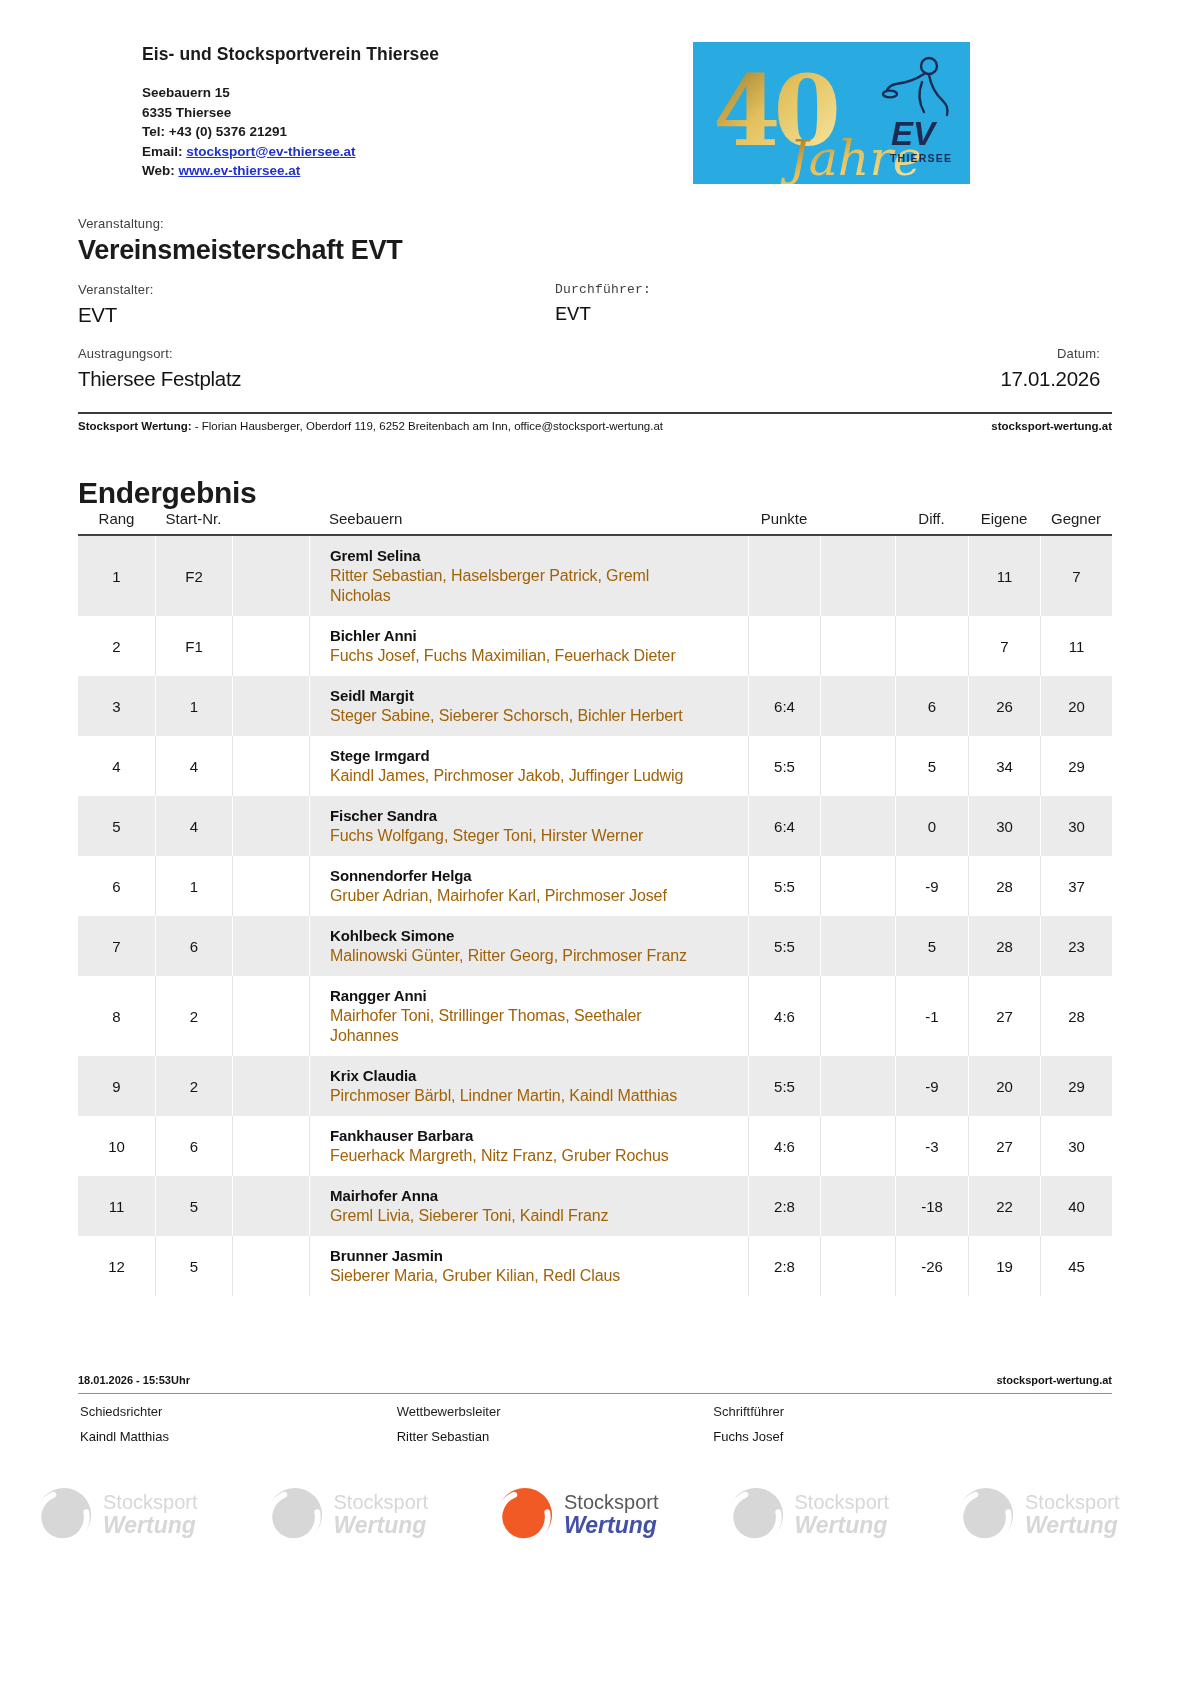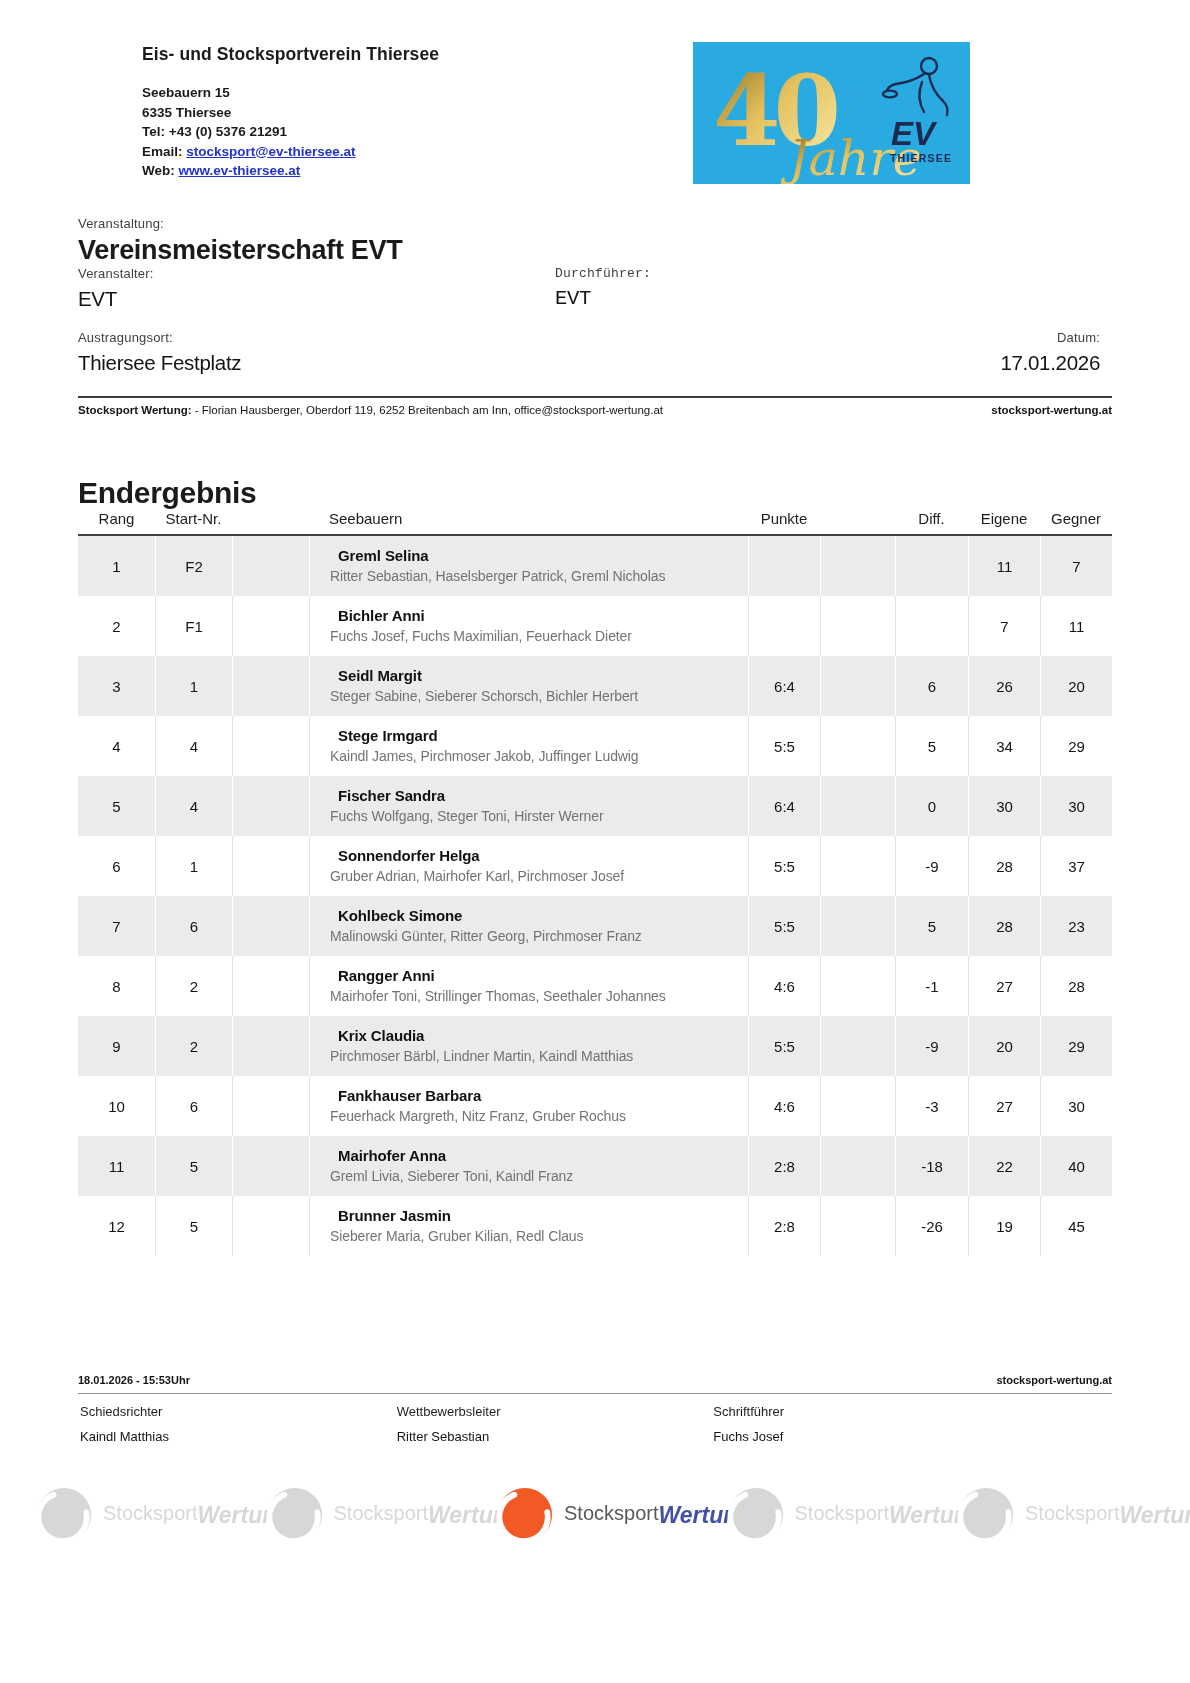--- a/index.html
+++ b/index.html
@@ -12,21 +12,21 @@
   .club-address{margin-top:18px;font-size:13.5px;font-weight:bold;line-height:19.5px;}
   .club-address a{color:#2233cc;text-decoration:underline;font-weight:bold;}
 
   
   .anniversary{position:absolute;top:42px;left:693px;width:277px;height:142px;}
 
   
   .event{position:absolute;top:216px;left:78px;width:1034px;}
   .lbl{font-size:13px;color:#3f3f3f;letter-spacing:.2px;}
   .event-title{font-size:27px;font-weight:bold;letter-spacing:-.3px;margin-top:4px;}
-  .event-grid{position:relative;height:52px;}
+  .event-grid{position:relative;margin-top:16px;height:52px;}
   .event-col2{position:absolute;left:477px;top:0;font-family:Liberation Mono, monospace;}
   .val{font-size:20.5px;letter-spacing:-.3px;margin-top:6px;color:#141414;}
   .event-row3{position:relative;margin-top:12px;height:52px;}
   .datum{position:absolute;right:12px;top:0;text-align:right;}
   .rule{margin-top:14px;height:2px;background:#3c3c3c;}
   .provider{margin-top:6px;display:flex;justify-content:space-between;font-size:11.5px;color:#141414;}
   .pl-bold{font-weight:bold;}
   .pl-right{font-weight:bold;}
 
   
@@ -47,37 +47,37 @@
   .thead .c-mannschaft{text-align:left;padding-left:20px;}
 
   .trow{display:flex;align-items:stretch;}
   .trow.odd{background:#ebebeb;}
   .trow .cell{border-left:1px solid transparent;}
   .trow .cell:first-child{border-left:none;}
   .trow.odd .cell{border-left-color:#ffffff;}
   .trow.even .cell{border-left-color:#e3e3e3;}
   .ccell{display:flex;align-items:center;justify-content:center;font-size:15px;color:#141414;}
   .trow .c-mannschaft{padding:10px 0 10px 20px;}
-  .team{font-size:15px;font-weight:bold;line-height:20px;letter-spacing:-.1px;color:#111;margin-left:8px;}
-  .members{font-size:14px;line-height:20px;letter-spacing:-.1px;color:#737373;max-width:362px;}
+  .team{font-size:15px;font-weight:bold;line-height:20px;letter-spacing:-.1px;color:#111;}
+  .members{font-size:16px;line-height:20px;letter-spacing:-.1px;color:#a16207;max-width:362px;}
 
   
   .footer{position:absolute;top:1374px;left:78px;width:1034px;}
   .f-top{display:flex;justify-content:space-between;font-size:11px;font-weight:bold;color:#141414;}
   .f-rule{margin-top:7px;height:1px;background:#8f8f8f;}
   .officials{margin-top:10px;margin-left:2px;width:950px;display:flex;}
   .official{flex:1;text-align:left;}
   .role{font-size:13px;color:#1e1e1e;}
   .name{margin-top:10px;font-size:13px;color:#141414;}
 
   
   .brandrow{position:absolute;top:1486px;left:35px;width:1120px;display:flex;justify-content:space-between;}
   .brand{width:198px;display:flex;align-items:center;gap:10px;}
   .brand svg{width:58px;height:58px;flex:none;}
-  .brand-text{display:flex;flex-direction:row;line-height:1.08;}
+  .brand-text{display:flex;flex-direction:column;line-height:1.08;}
   .bl1{font-size:20px;}
   .bl2{font-size:23px;font-weight:bold;font-style:italic;}
   .brand.gray .bl1,.brand.gray .bl2{color:#d7d7d7;}
   .brand.gray .icon-circle{fill:#d7d7d7;}
   .brand.colored .bl1{color:#58595b;}
   .brand.colored .bl2{color:#4350a8;}
   .brand.colored .icon-circle{fill:#f15a24;}
 </style>
 </head>
 <body>

